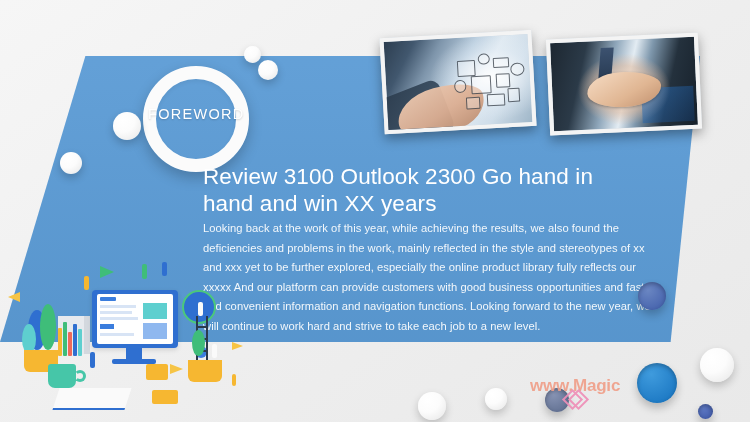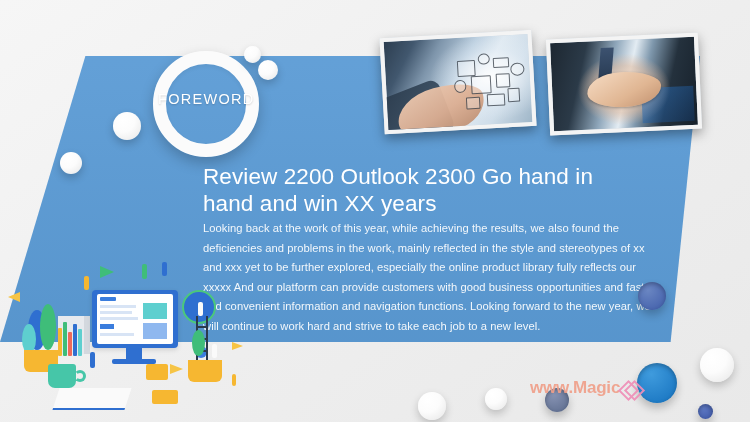--- a/index.html
+++ b/index.html
@@ -22,21 +22,21 @@
     background:#5b9bd5;
     clip-path:polygon(12.2% 0%, 100% 0%, 95.8% 100%, 14.6% 100%, 0% 100%);
     box-shadow:0 2px 10px rgba(0,0,0,.10);
   }
   .blue-panel::after{
     content:""; position:absolute; left:0; top:0; width:100%; height:100%;
     background:linear-gradient(180deg,rgba(255,255,255,.05),rgba(0,0,0,.04));
   }
 
   
-  .ring-wrap{ position:absolute; left:143px; top:51px; width:106px; height:106px;margin-left:10px; }
+  .ring-wrap{ position:absolute; left:143px; top:66px; width:106px; height:106px; }
   .ring{
     position:absolute; inset:0; border-radius:50%;
     border:13px solid #fbfbfb;
     box-shadow:0 6px 14px rgba(0,0,0,.22), inset 0 2px 4px rgba(0,0,0,.06);
     background:transparent;
   }
   .ring-label{
     position:absolute; left:5px; top:40px; width:130px;
     color:#ffffff; font-size:14.5px; letter-spacing:1.3px;
     font-family:"Liberation Sans", sans-serif; font-weight:400;
@@ -163,23 +163,23 @@
     left:182px; top:22px; width:34px; height:34px; border-radius:50%;
     background:#2f6fd0; border:2.5px solid #4cc77c;
   }
   .circ-small{ left:195px; top:78px; width:12px; height:12px; border-radius:50%; background:#3b7ddd; }
 
   .sticky{ background:#f6b731; border-radius:2px; }
 
   
   .watermark{
     position:absolute; left:530px; top:376px; height:22px;
-    display:flex; align-items:flex-end; gap:0px;
+    display:flex; align-items:center; gap:0px;
     font-size:17px; font-weight:bold; letter-spacing:-.2px;
-    opacity:.92; pointer-events:none;
+    opacity:.92; pointer-events:none;flex-direction:column;
   }
   .wm-a{ color:#f0a08a; }
   .wm-b{ color:#e08fd0; }
   .wm-mark{
     display:inline-block; width:19px; height:19px; margin:0 2px;
     position:relative;
   }
   .wm-mark::before,.wm-mark::after{
     content:""; position:absolute; top:50%; width:11px; height:11px;
     margin-top:-5.5px; border:2.6px solid #ef8fb8; transform:rotate(45deg);
@@ -224,21 +224,21 @@
   <div class="ring-wrap">
     <div class="ring"></div>
     <div class="ring-label">FOREWORD</div>
   </div>
 
   <div class="dot dot-white" style="left:244px;top:46px;width:17px;height:17px;"></div>
   <div class="dot dot-white" style="left:258px;top:60px;width:20px;height:20px;"></div>
   <div class="dot dot-white" style="left:113px;top:112px;width:28px;height:28px;"></div>
   <div class="dot dot-white" style="left:60px;top:152px;width:22px;height:22px;"></div>
 
-  <div class="title">Review 2200 Outlook 2300 Go hand in hand and win XX years</div>
+  <div class="title">Review 3100 Outlook 2300 Go hand in hand and win XX years</div>
   <div class="body-text">Looking back at the work of this year, while achieving the results, we also found the deficiencies and problems in the work, mainly reflected in the style and stereotypes of xx and xxx yet to be further explored, especially the online product library fully reflects our xxxxx And our platform can provide customers with good business opportunities and fast and convenient information and navigation functions. Looking forward to the new year, we will continue to work hard and strive to take each job to a new level.</div>
 
   <div class="illus">
 
     <div class="il plane" style="left:8px;top:24px;border-width:5px 12px 5px 0;border-color:transparent #f6c445 transparent transparent;"></div>
     <div class="il plane" style="left:170px;top:96px;border-width:5px 0 5px 13px;border-color:transparent transparent transparent #f6c445;"></div>
     <div class="il plane" style="left:100px;top:-2px;border-width:6px 0 6px 14px;border-color:transparent transparent transparent #3fbd79;"></div>
     <div class="il plane" style="left:232px;top:74px;border-width:4px 0 4px 11px;border-color:transparent transparent transparent #f6c445;"></div>
 
     <div class="il box-grey"></div>

